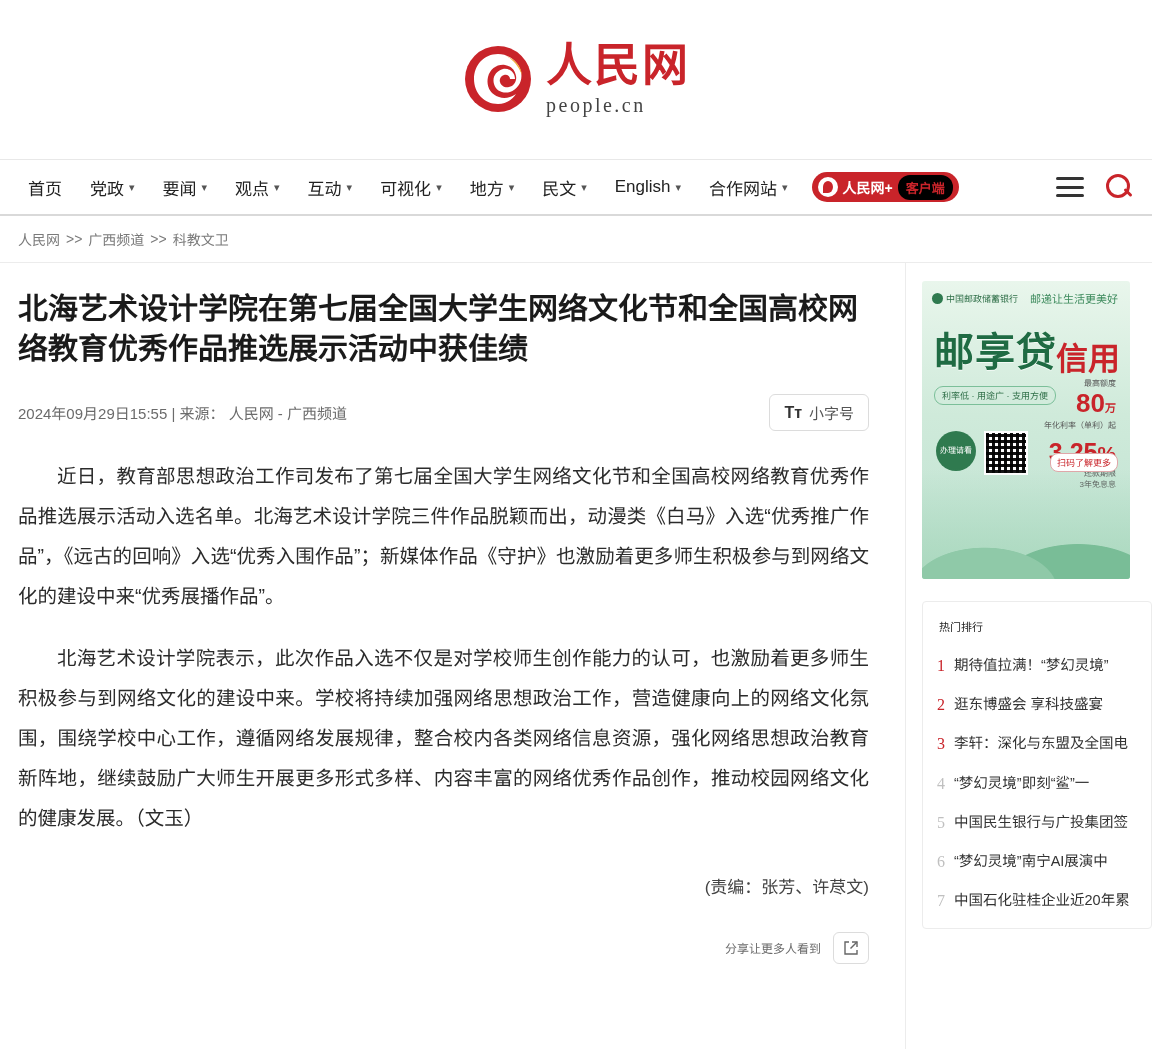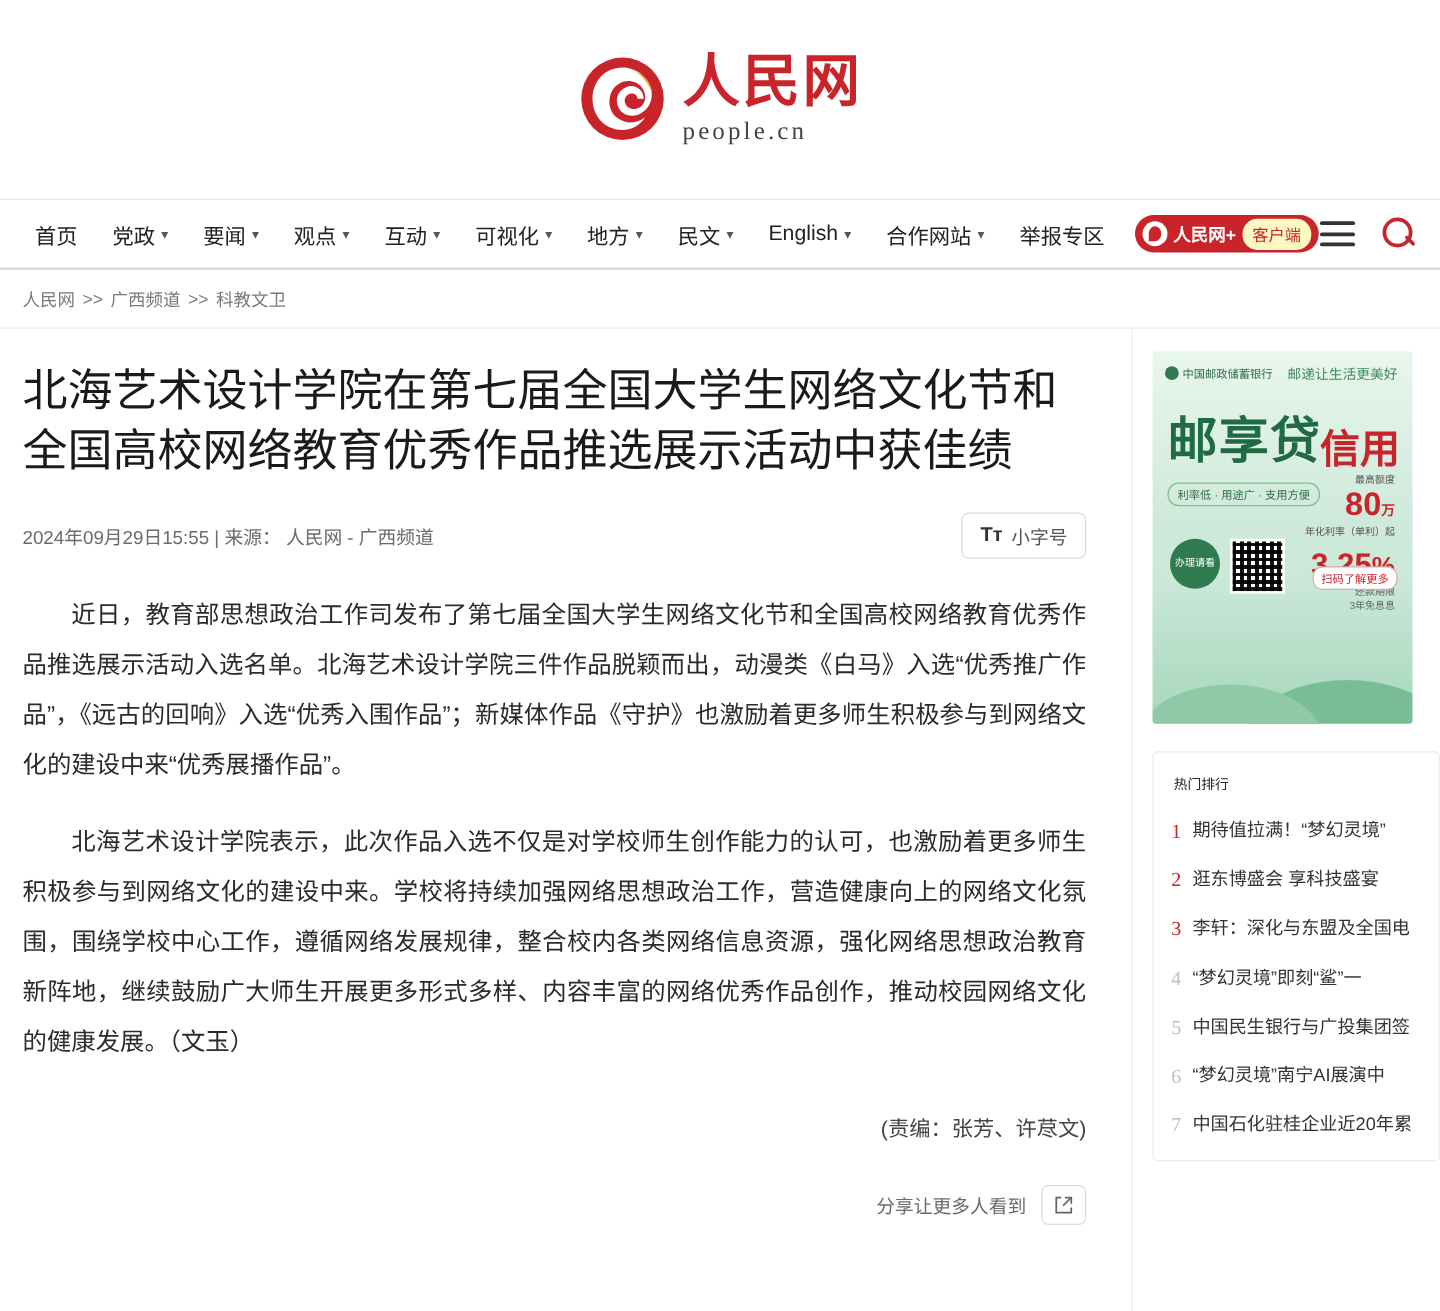--- a/index.html
+++ b/index.html
@@ -103,25 +103,25 @@
     width: 10px; height: 12px;
     border-radius: 50% 50% 50% 0;
     background: #c9242a;
   }
   .nav-app .app-text1 {
     font-size: 14px;
     font-weight: 700;
     margin-right: 5px;
   }
   .nav-app .app-pill {
-    background: #fef9c3;
+    background: #000000;
     color: #c9242a;
     border-radius: 12px;
     font-size: 13px;
-    font-weight: 400;
+    font-weight: 700;
     padding: 3px 8px;
   }
   .nav-right {
     margin-left: auto;
     display: flex;
     align-items: center;
     gap: 22px;
     padding-right: 6px;
   }
   .hamburger {
@@ -181,23 +181,23 @@
     border-right: 1px solid #ececec;
     min-height: 787px;
   }
   .sidebar {
     width: 246px;
     padding: 18px 0 0 16px;
   }
 
   
   h1.title {
-    font-size: 36px;
+    font-size: 30px;
     line-height: 1.32;
-    font-weight: 400;
+    font-weight: 700;
     margin: 0 0 26px 0;
     color: #1a1a1a;
     letter-spacing: 0px;
     font-family: "Liberation Sans", "DejaVu Sans", sans-serif;
   }
   .meta-row {
     display: flex;
     align-items: center;
     justify-content: space-between;
     padding-bottom: 14px;
@@ -242,21 +242,21 @@
   }
   .share-row {
     display: flex;
     align-items: center;
     justify-content: flex-end;
     gap: 12px;
     margin-top: 34px;
     padding-bottom: 28px;
   }
   .share-label {
-    font-size: 15px;
+    font-size: 12px;
     color: #6b6b6b;
   }
   .share-btn {
     width: 36px; height: 32px;
     border: 1px solid #dcdcdc;
     border-radius: 6px;
     display: flex; align-items: center; justify-content: center;
     cursor: pointer;
     background: #fff;
   }
@@ -452,23 +452,20 @@
     <span>民文</span>
     <span class="caret">▾</span>
   </div>
   <div class="nav-item">
     <span>English</span>
     <span class="caret">▾</span>
   </div>
   <div class="nav-item">
     <span>合作网站</span>
     <span class="caret">▾</span>
-  </div>
-  <div class="nav-item">
-    <span>举报专区</span>
   </div>
 
   <div class="nav-app">
     <span class="app-dot"></span>
     <span class="app-text1">人民网+</span>
     <span class="app-pill">客户端</span>
   </div>
 
   <div class="nav-right">
     <div class="hamburger">

